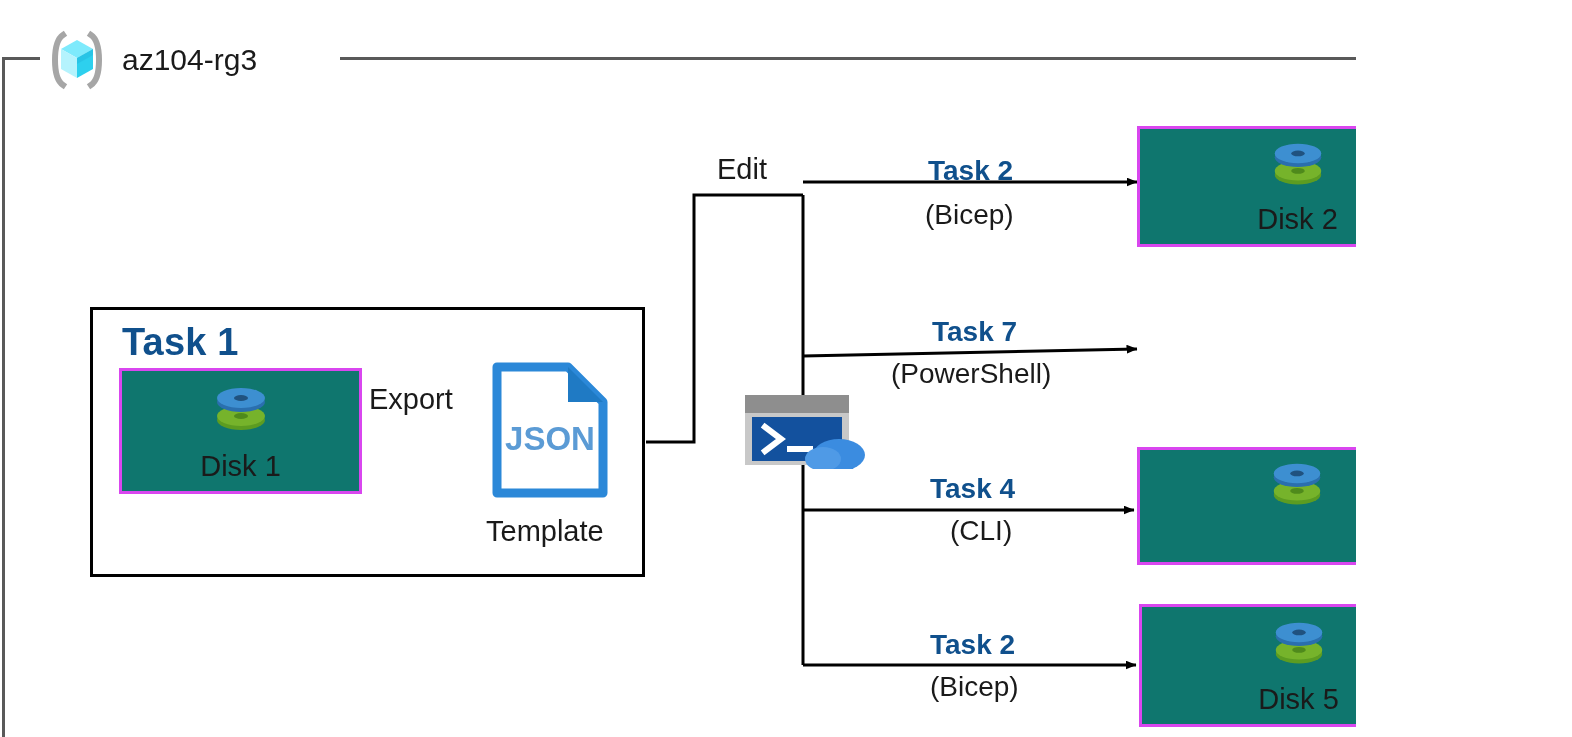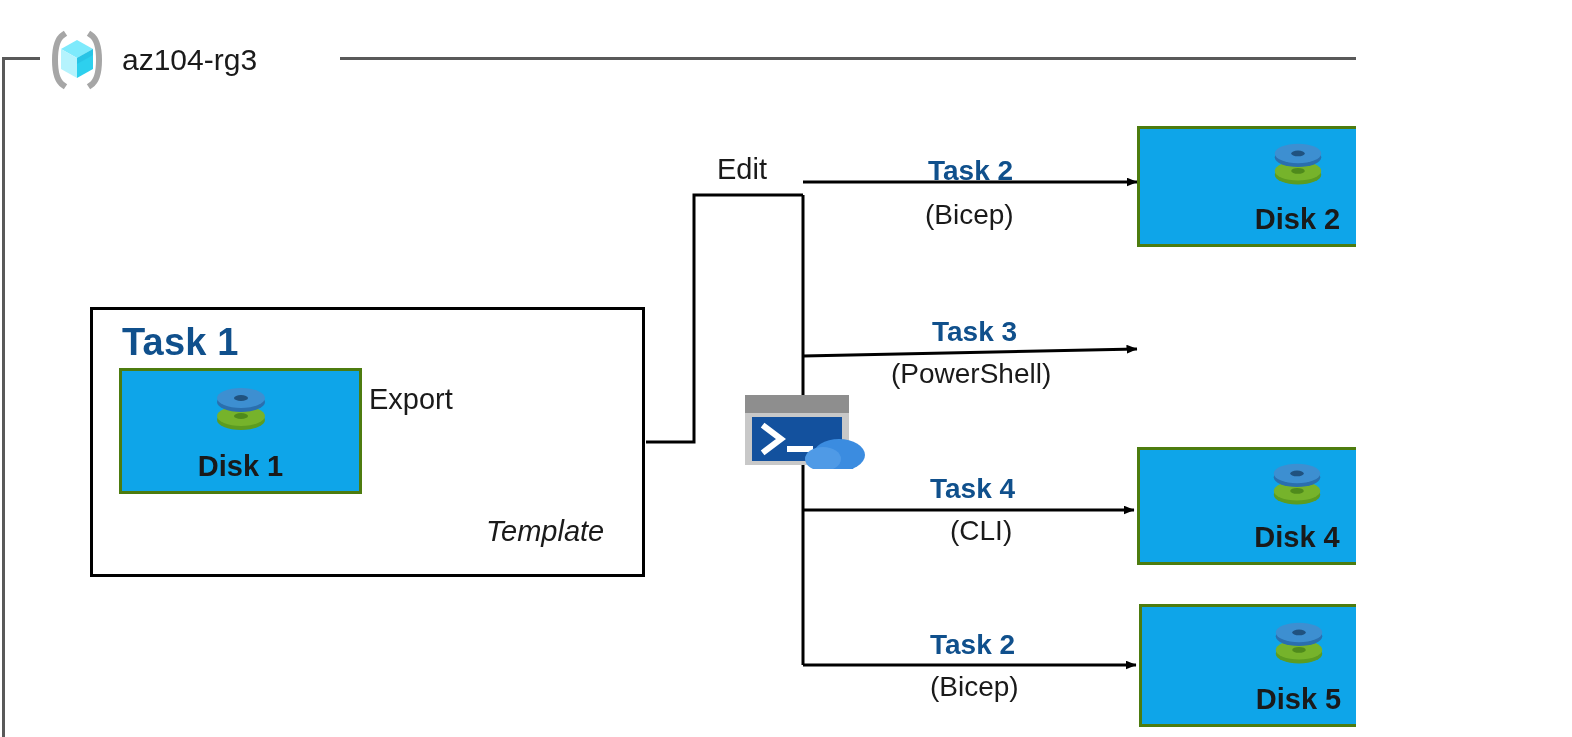--- a/index.html
+++ b/index.html
@@ -24,34 +24,34 @@
   .task1-box{
     position:absolute;left:90px;top:280px;width:555px;height:270px;
     border:3px solid #000000;box-sizing:border-box;background:#ffffff;
   }
   .task1-label{
     position:absolute;left:122px;top:294px;font-size:38px;font-weight:bold;color:#10508c;
     letter-spacing:.2px;
   }
 
   .disk-box{
-    position:absolute;border:3px solid #4d7c0f;box-sizing:border-box;background:#0ea5e9;font-weight:bold;
+    position:absolute;border:3px solid #d946ef;box-sizing:border-box;background:#0f766e;
   }
   .disk-box .disk-label{
     position:absolute;left:0;right:0;bottom:8px;text-align:center;
     font-size:29px;color:#1a1a1a;
   }
   .disk-box .disk-art{position:absolute;left:50%;transform:translateX(-50%);}
 
   
   .arrow-name{position:absolute;font-size:28px;font-weight:bold;color:#10508c;white-space:nowrap;}
   .arrow-sub{position:absolute;font-size:28px;color:#1a1a1a;white-space:nowrap;}
   .plain-label{position:absolute;font-size:29px;color:#1a1a1a;white-space:nowrap;}
 
-  .tmpl-caption{position:absolute;font-size:29px;color:#1a1a1a;white-space:nowrap;font-style:italic;}
+  .tmpl-caption{position:absolute;font-size:29px;color:#1a1a1a;white-space:nowrap;}
 
   svg.lines{position:absolute;left:0;top:0;width:1572px;height:737px;pointer-events:none;}
 
   .icon-abs{position:absolute;}
 </style>
 </head>
 <body>
 
 <div id="stage">
 
@@ -108,20 +108,27 @@
         <ellipse cx="32" cy="22" rx="24" ry="10" fill="#2a6fae"></ellipse>
         <ellipse cx="32" cy="18" rx="24" ry="10" fill="#3d8fd1"></ellipse>
         <ellipse cx="32" cy="18" rx="7" ry="3" fill="#20527f"></ellipse>
       </svg>
     </div>
     <div class="disk-label">Disk 1</div>
   </div>
 
   <div class="plain-label" style="left:369px;top:356px;">Export</div>
 
+  <div class="icon-abs" style="left:490px;top:333px;">
+    <svg width="120" height="140" viewBox="0 0 120 140">
+      <path d="M7,7 L78,7 L113,42 L113,133 L7,133 Z" fill="#ffffff" stroke="#2b88d8" stroke-width="9" stroke-linejoin="round"></path>
+      <path d="M78,7 L113,42 L78,42 Z" fill="#1f7ac4"></path>
+      <text x="60" y="90" font-family="Liberation Sans, sans-serif" font-size="33" font-weight="bold" fill="#5b9bd5" text-anchor="middle">JSON</text>
+    </svg>
+  </div>
   <div class="tmpl-caption" style="left:486px;top:488px;">Template</div>
 
   <div class="plain-label" style="left:717px;top:126px;">Edit</div>
 
   <div class="icon-abs" style="left:743px;top:366px;">
     <svg width="124" height="76" viewBox="0 0 124 76">
       <rect x="2" y="2" width="104" height="70" fill="#c8c8c8"></rect>
       <rect x="2" y="2" width="104" height="18" fill="#8e8e8e"></rect>
       <rect x="9" y="24" width="90" height="44" fill="#13519e"></rect>
       <path d="M22,34 L38,46 L22,58" fill="none" stroke="#ffffff" stroke-width="6" stroke-linecap="square"></path>
@@ -151,21 +158,21 @@
 
   <div class="icon-abs" style="left:1408px;top:62px;">
     <svg width="104" height="104" viewBox="0 0 104 104">
       <path d="M12,36 L12,12 L44,12" fill="none" stroke="#a6a6a6" stroke-width="11" stroke-linejoin="miter"></path>
       <path d="M92,52 L92,80 L58,80" fill="none" stroke="#a6a6a6" stroke-width="11" stroke-linejoin="miter"></path>
       <path d="M36,66 L78,24" stroke="#4aa3e8" stroke-width="17"></path>
       <path d="M96,6 L96,44 L58,6 Z" fill="#4aa3e8"></path>
     </svg>
   </div>
 
-  <div class="arrow-name" style="left:932px;top:289px;">Task 3</div>
+  <div class="arrow-name" style="left:932px;top:289px;">Task 7</div>
   <div class="arrow-sub" style="left:891px;top:331px;">(PowerShell)</div>
 
 
   <div class="icon-abs" style="left:1408px;top:249px;">
     <svg width="94" height="72" viewBox="0 0 94 72">
       <defs>
         <linearGradient id="psg" x1="0" y1="0" x2="0" y2="1">
           <stop offset="0" stop-color="#33c9ef"></stop>
           <stop offset="1" stop-color="#29bbdf"></stop>
         </linearGradient>
@@ -184,21 +191,20 @@
     <div class="disk-art" style="top:6px;">
       <svg width="62" height="62" viewBox="0 0 64 64">
         <ellipse cx="32" cy="40" rx="24" ry="10" fill="#5c9c21"></ellipse>
         <ellipse cx="32" cy="36" rx="24" ry="10" fill="#76b32b"></ellipse>
         <ellipse cx="32" cy="36" rx="7" ry="3" fill="#4f8a1c"></ellipse>
         <ellipse cx="32" cy="22" rx="24" ry="10" fill="#2a6fae"></ellipse>
         <ellipse cx="32" cy="18" rx="24" ry="10" fill="#3d8fd1"></ellipse>
         <ellipse cx="32" cy="18" rx="7" ry="3" fill="#20527f"></ellipse>
       </svg>
     </div>
-    <div class="disk-label">Disk 4</div>
   </div>
 
   <div class="icon-abs" style="left:1408px;top:403px;">
     <svg width="88" height="72" viewBox="0 0 88 72">
       <g>
         <rect x="0" y="0" width="25" height="19" rx="2" fill="#5b9bf0"></rect>
         <rect x="31" y="0" width="25" height="19" rx="2" fill="#5b9bf0"></rect>
         <rect x="62" y="0" width="25" height="19" rx="2" fill="#5b9bf0"></rect>
         <rect x="0" y="25" width="25" height="19" rx="2" fill="#2a8ce4"></rect>
         <rect x="31" y="25" width="25" height="19" rx="2" fill="#2a8ce4"></rect>

